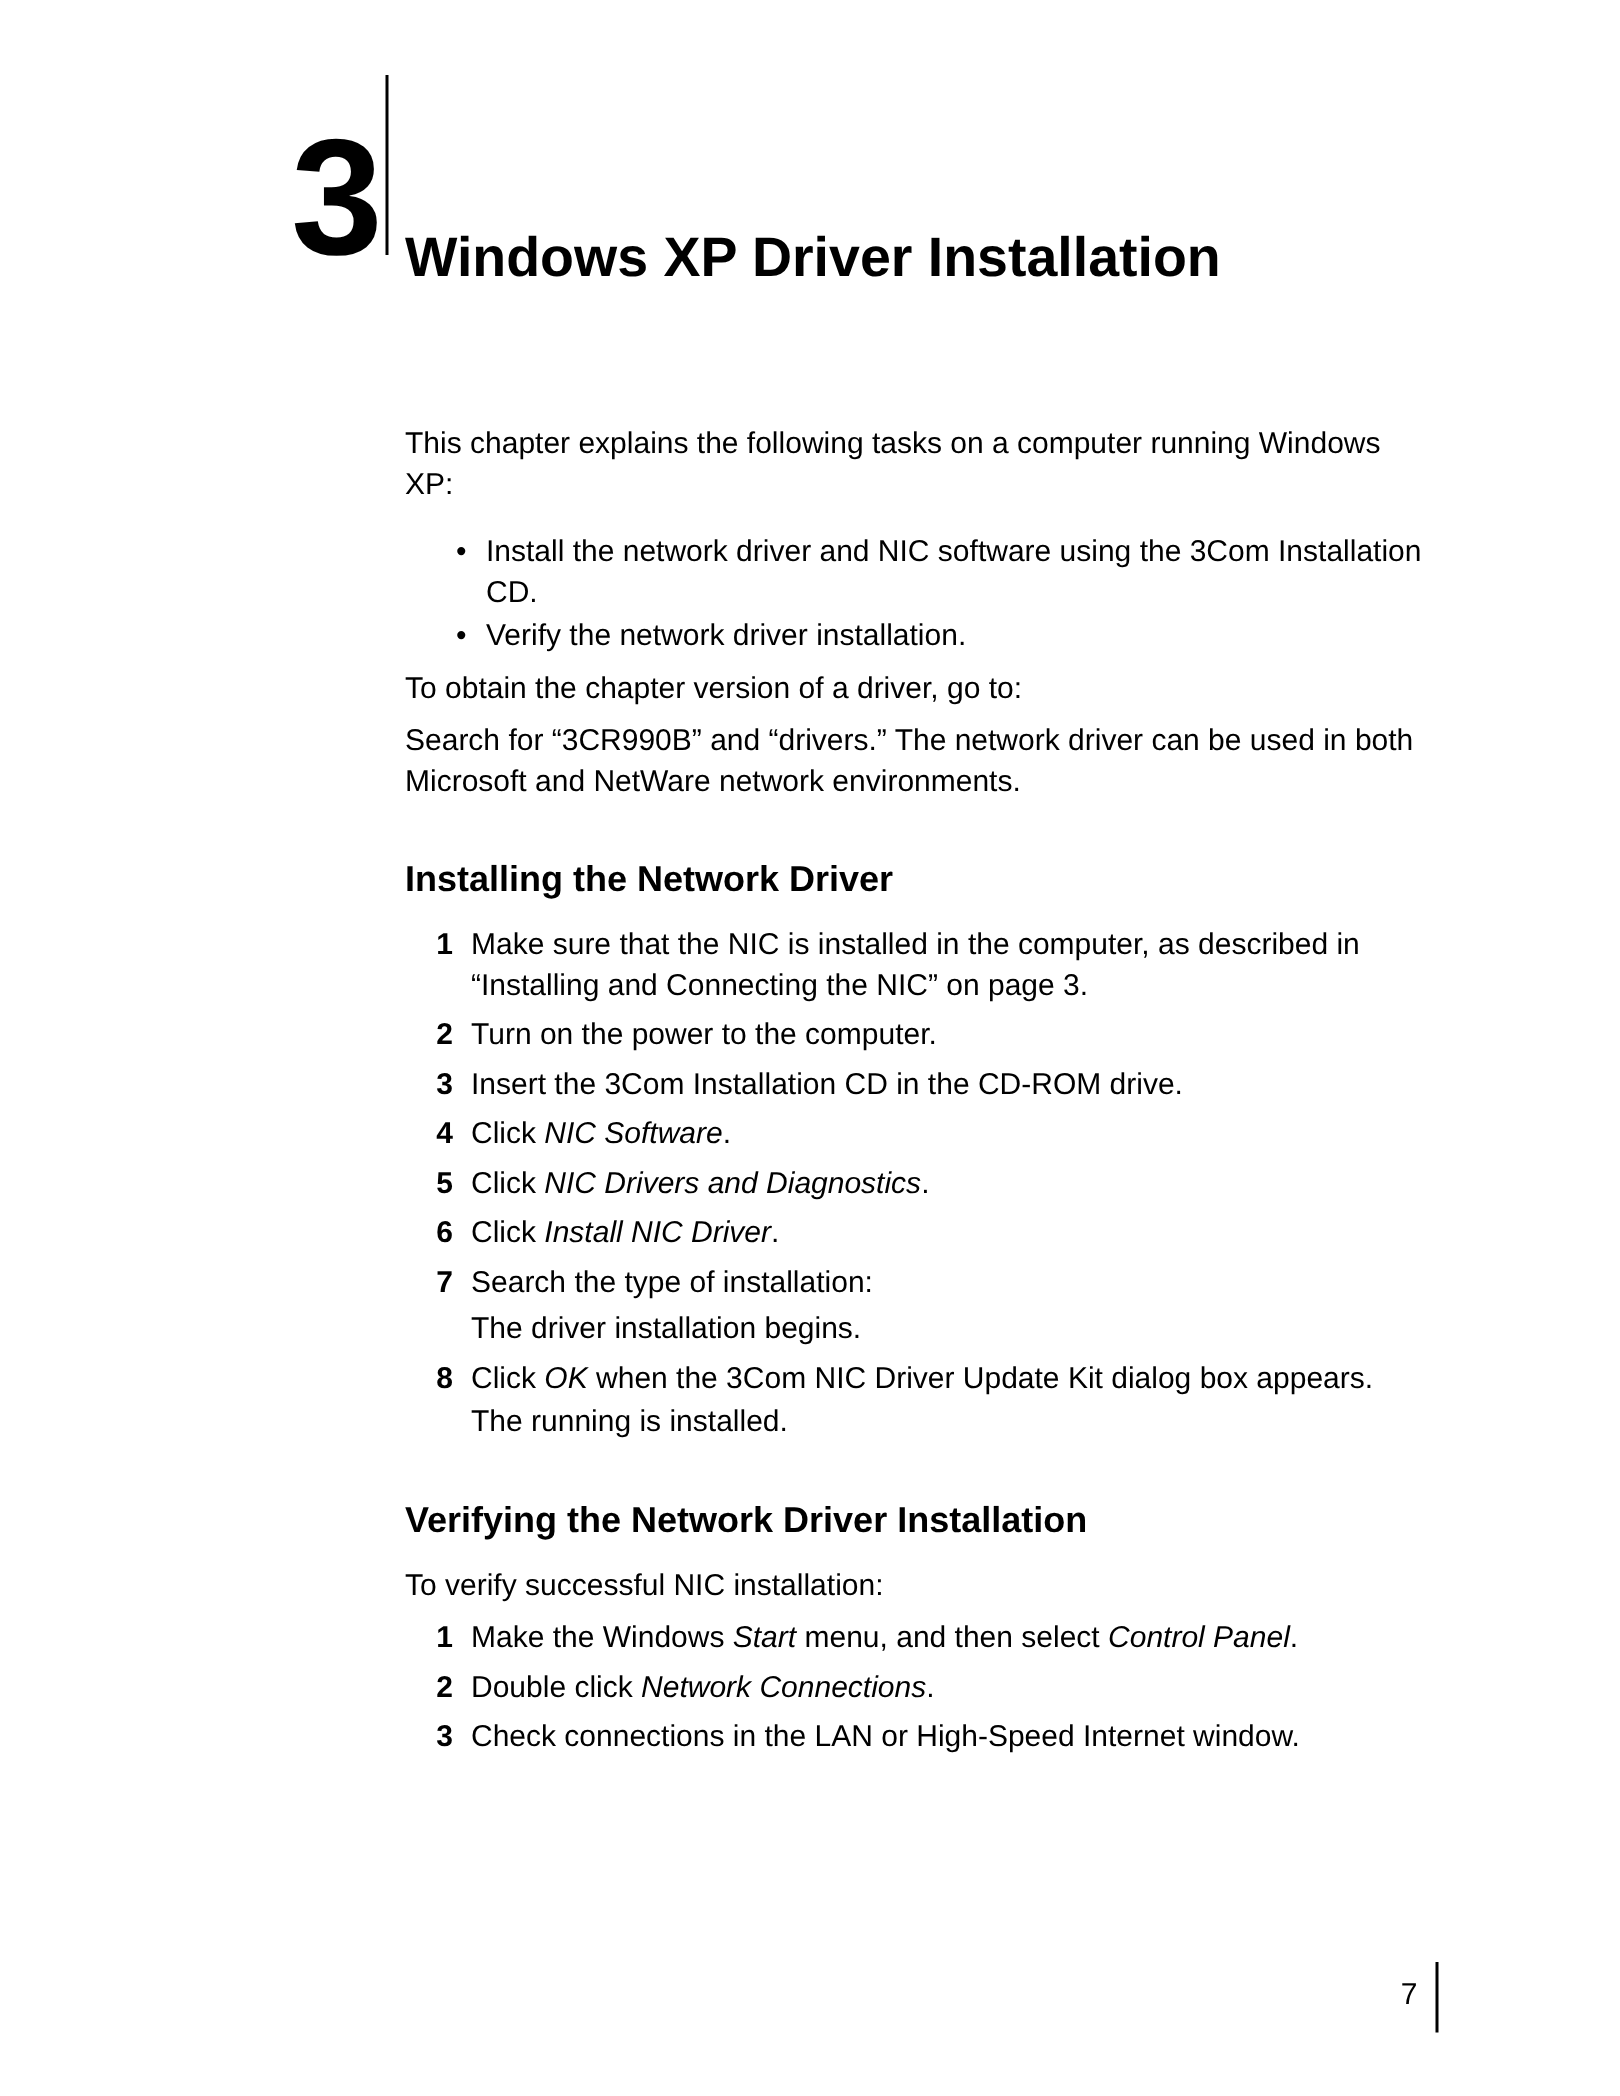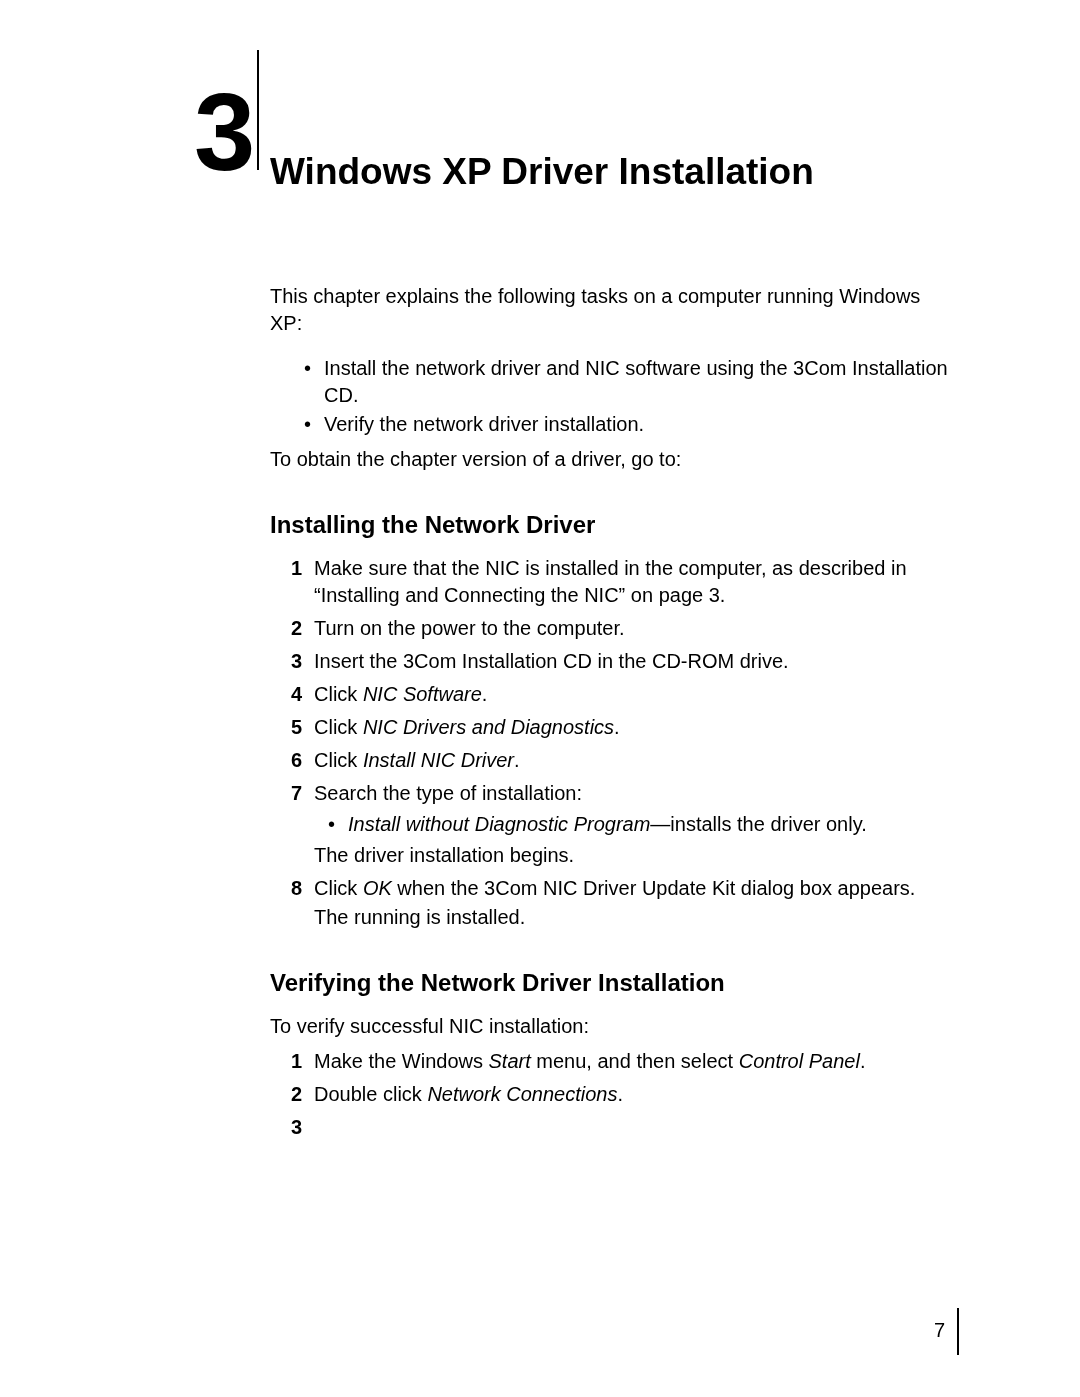--- a/index.html
+++ b/index.html
@@ -142,20 +142,21 @@
     <div class="chapter-number">3</div>
     <div class="chapter-title">Windows XP Driver Installation</div>
   </div>
 
   <p class="body-text">This chapter explains the following tasks on a computer running Windows XP:</p>
   <ul class="intro-bullets">
     <li>Install the network driver and NIC software using the 3Com Installation CD.</li>
     <li>Verify the network driver installation.</li>
   </ul>
   <p class="body-text">To obtain the chapter version of a driver, go to:</p>
+  <p class="body-text">Search for “3CR990B” and “drivers.” The network driver can be used in both Microsoft and NetWare network environments.</p>
 
   <h2 class="section-heading">Installing the Network Driver</h2>
 
   <ol class="numbered-list">
     <li><span class="num">1</span><span>Make sure that the NIC is installed in the computer, as described in “Installing and Connecting the NIC” on page 3.</span></li>
     <li><span class="num">2</span><span>Turn on the power to the computer.</span></li>
     <li><span class="num">3</span>
       <span>Insert the 3Com Installation CD in the CD-ROM drive.</span>
     </li>
     <li><span class="num">4</span>
@@ -163,41 +164,39 @@
     </li>
     <li><span class="num">5</span>
       <span>Click </span><span class="italic">NIC Drivers and Diagnostics</span><span>.</span>
     </li>
     <li><span class="num">6</span>
       <span>Click </span><span class="italic">Install NIC Driver</span><span>.</span>
     </li>
     <li><span class="num">7</span>
       <span>Search the type of installation:</span>
       <ul class="sub-bullets">
-        <li>
-          <span class="italic">Install without Diagnostic Program</span><span>—installs the driver only.</span>
-        </li>
       </ul>
       <span>The driver installation begins.</span>
     </li>
     <li><span class="num">8</span>
       <span>Click </span><span class="italic">OK</span><span> when the 3Com NIC Driver Update Kit dialog box appears.</span>
       <span class="step-sub">The running is installed.</span>
     </li>
   </ol>
 
   <h2 class="section-heading">Verifying the Network Driver Installation</h2>
   <p class="body-text">To verify successful NIC installation:</p>
 
   <ol class="numbered-list">
     <li><span class="num">1</span>
       <span>Make the Windows </span><span class="italic">Start</span><span> menu, and then select </span><span class="italic">Control Panel</span><span>.</span>
     </li>
     <li><span class="num">2</span>
       <span>Double click </span><span class="italic">Network Connections</span><span>.</span>
     </li>
     <li><span class="num">3</span>
+      <span>Check connections in the LAN or High-Speed Internet window.</span>
     </li>
   </ol>
 
   <div class="page-number">7</div>
   <div class="footer-rule"></div>
 </div>
 
 </body></html>

